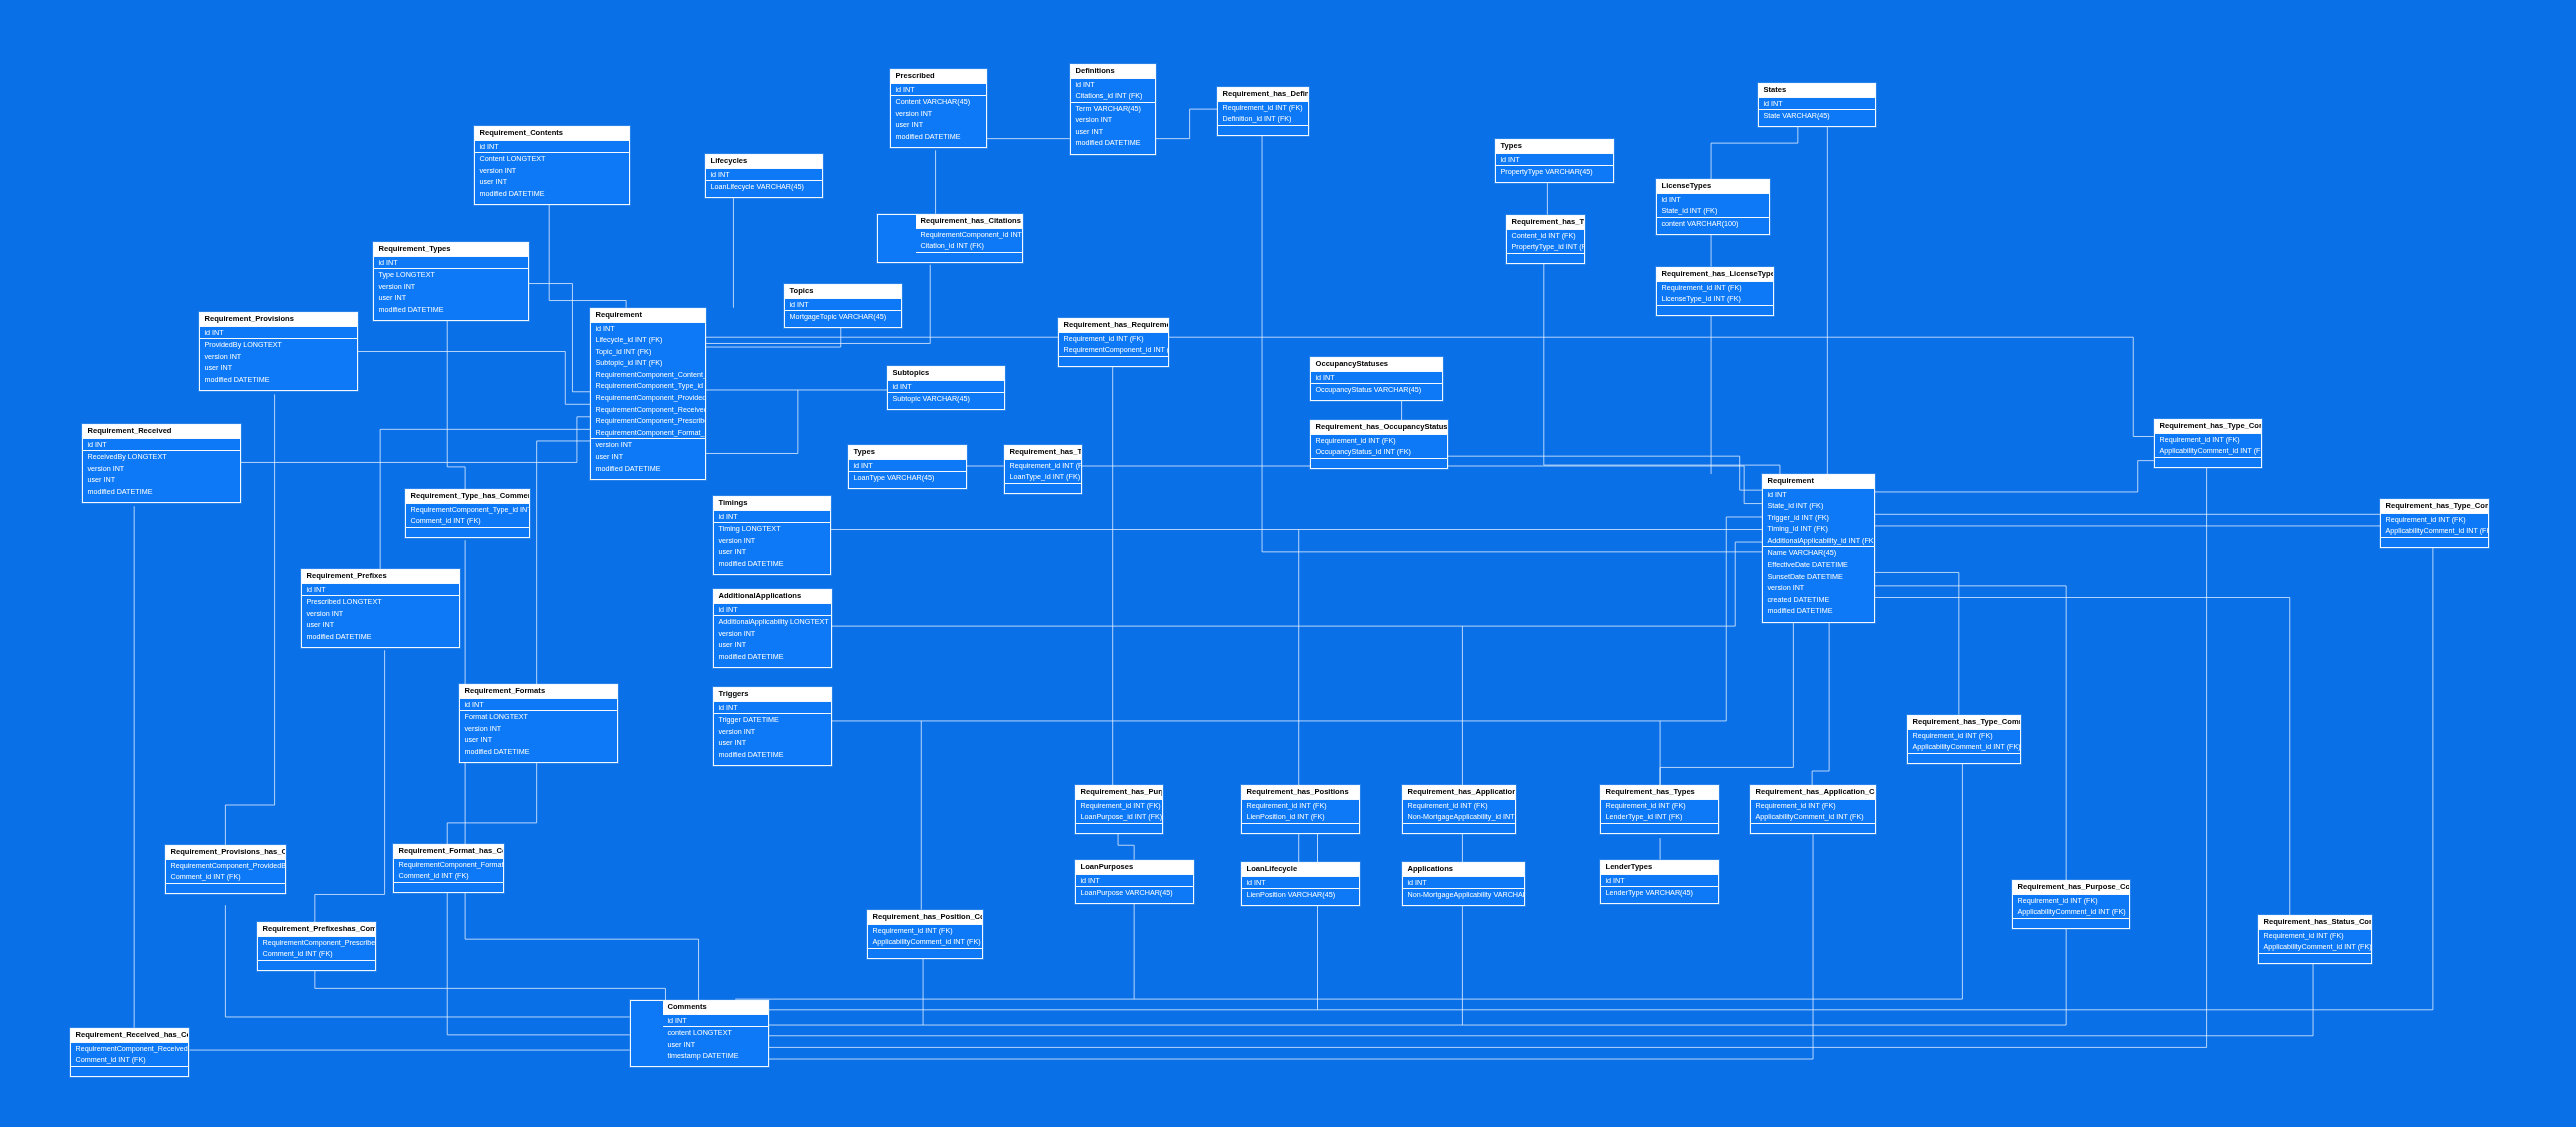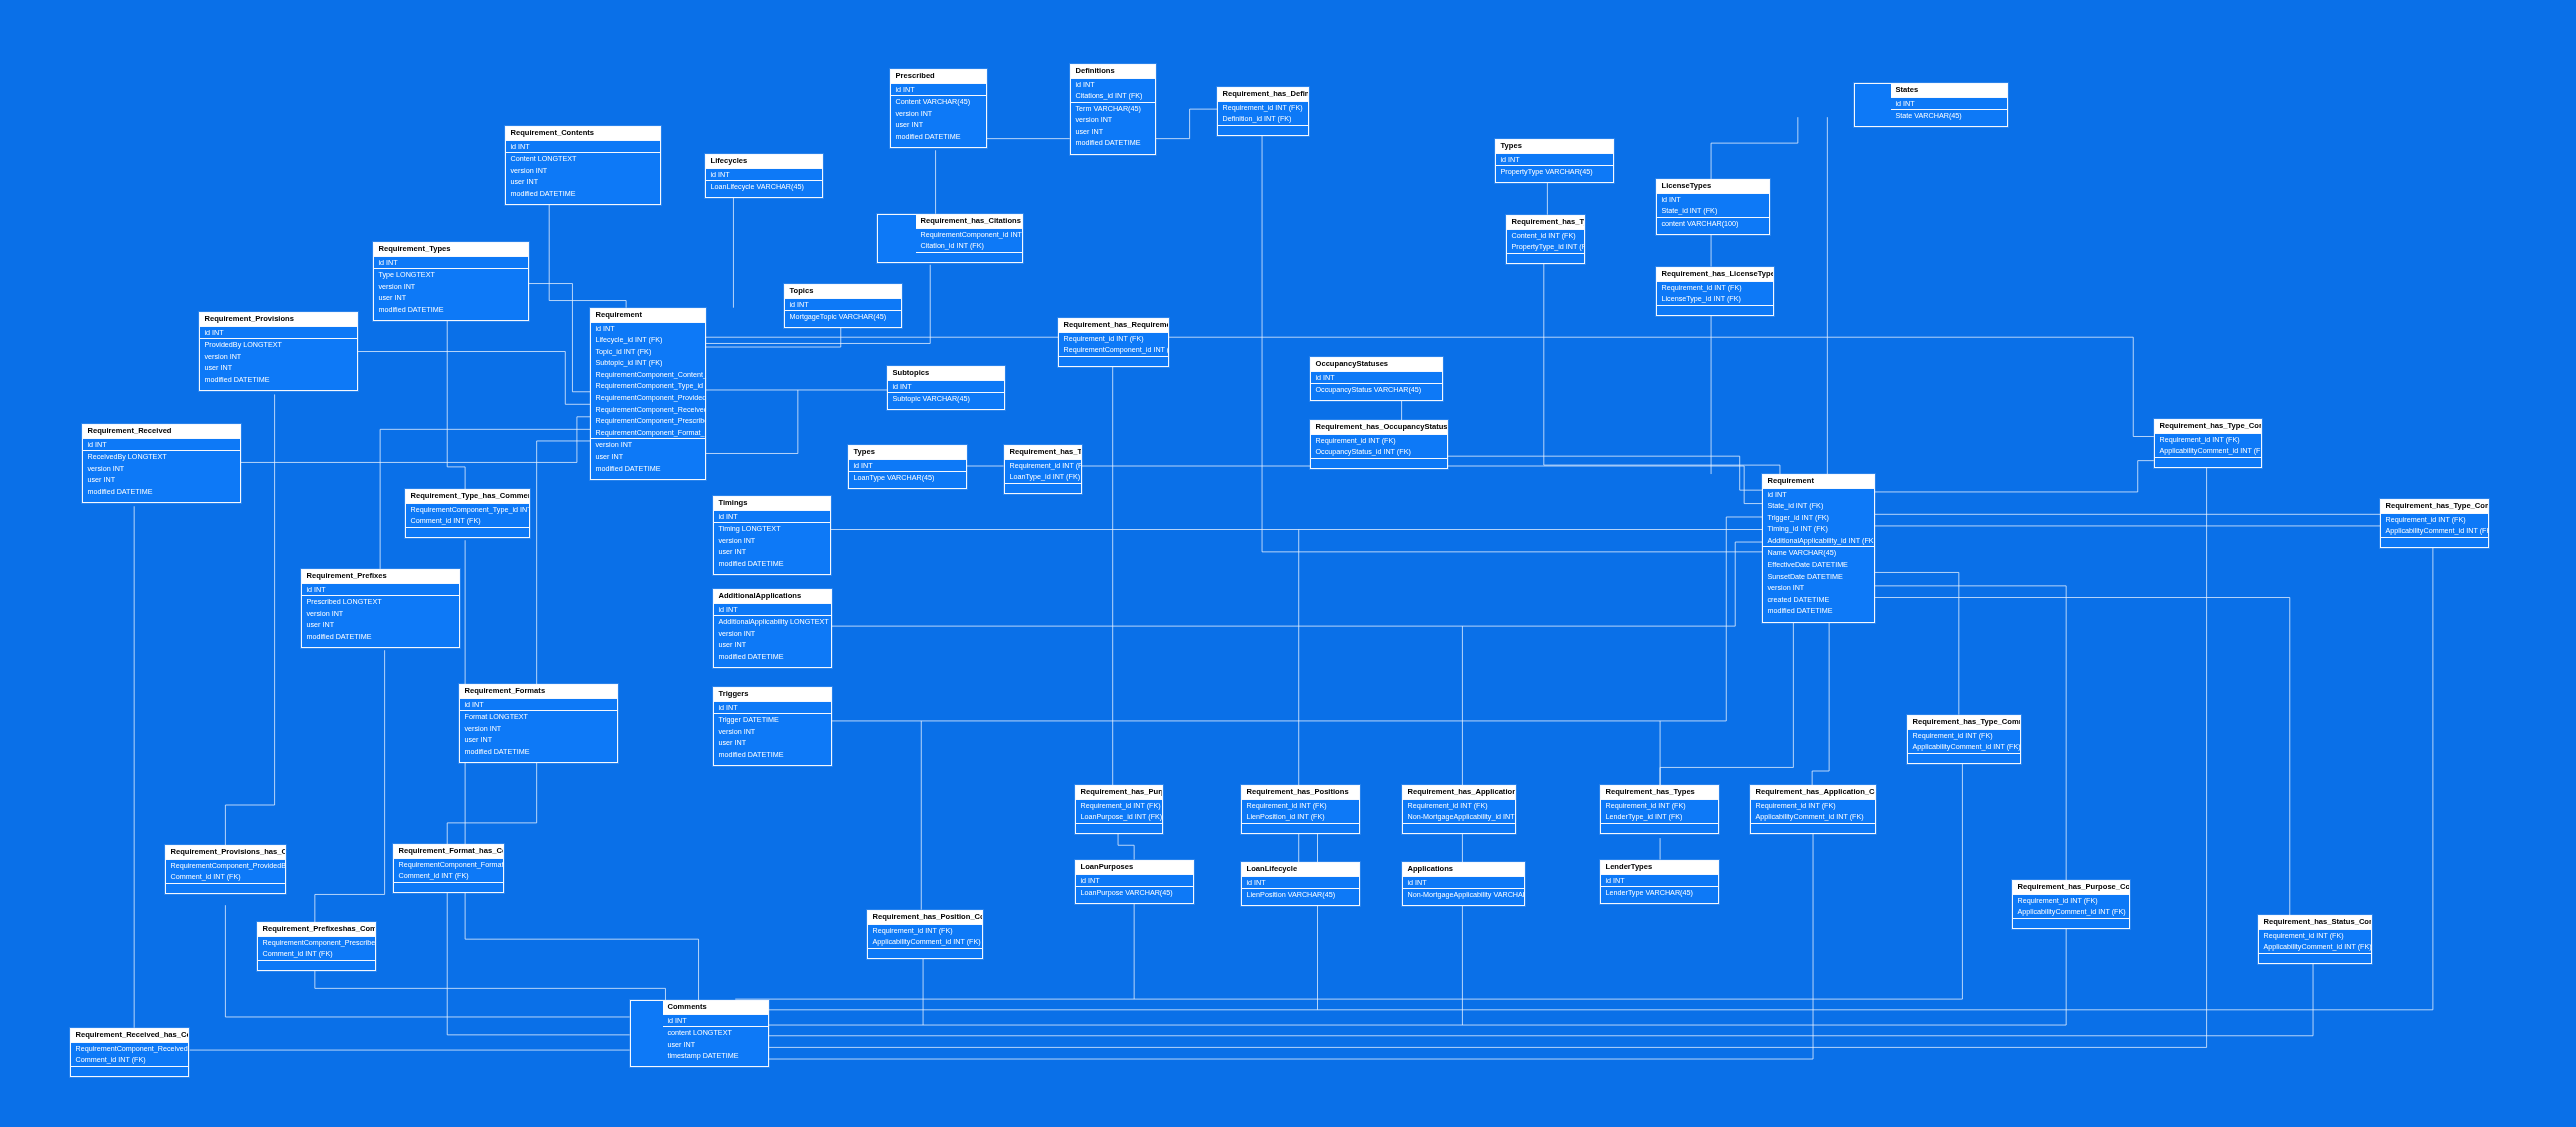--- a/index.html
+++ b/index.html
@@ -82,21 +82,21 @@
       <polyline fill="none" stroke="#eef5ff" stroke-opacity="0.85" stroke-width="1" points="2194,849 2194,1117 822,1117"></polyline>
       <polyline fill="none" stroke="#eef5ff" stroke-opacity="0.85" stroke-width="1" points="2720,608 2720,1129 822,1129"></polyline>
       <polyline fill="none" stroke="#eef5ff" stroke-opacity="0.85" stroke-width="1" points="2310,1034 2310,1146 822,1146"></polyline>
       <polyline fill="none" stroke="#eef5ff" stroke-opacity="0.85" stroke-width="1" points="2586,1073 2586,1158 822,1158"></polyline>
       <polyline fill="none" stroke="#eef5ff" stroke-opacity="0.85" stroke-width="1" points="2467,519 2467,1171 822,1171"></polyline>
       <polyline fill="none" stroke="#eef5ff" stroke-opacity="0.85" stroke-width="1" points="2027,928 2027,1184 822,1184"></polyline>
       <polyline fill="none" stroke="#eef5ff" stroke-opacity="0.85" stroke-width="1" points="1268,1007 1268,1117"></polyline>
       <polyline fill="none" stroke="#eef5ff" stroke-opacity="0.85" stroke-width="1" points="1635,1010 1635,1146"></polyline>
     </svg>
   <div id="tables">
-      <div class="db-table" style="left: 474px; top: 126px; width: 154px; margin-left: 31px;">
+      <div class="db-table" style="left: 474px; top: 126px; width: 154px;">
         <div class="hdr">Requirement_Contents</div>
         <div class="row">id INT</div>
         <div class="sep"></div>
         <div class="row">Content LONGTEXT</div>
         <div class="row">version INT</div>
         <div class="row">user INT</div>
         <div class="row">modified DATETIME</div>
         <div class="pad"></div>
       </div>
       <div class="db-table" style="left: 890px; top: 69px; width: 95px;">
@@ -119,21 +119,21 @@
         <div class="row">user INT</div>
         <div class="row">modified DATETIME</div>
         <div class="pad"></div>
       </div>
       <div class="db-table" style="left: 1217px; top: 87px; width: 90px;">
         <div class="hdr">Requirement_has_Definitions</div>
         <div class="row">Requirement_id INT (FK)</div>
         <div class="row">Definition_id INT (FK)</div>
         <div class="blank"></div>
       </div>
-      <div class="db-table" style="left: 1854px; top: 83px; width: 116px; padding-left: 36px;">
+      <div class="db-table" style="left: 1758px; top: 83px; width: 116px;">
         <div class="hdr">States</div>
         <div class="row">id INT</div>
         <div class="sep"></div>
         <div class="row">State VARCHAR(45)</div>
         <div class="pad"></div>
       </div>
       <div class="db-table" style="left: 705px; top: 154px; width: 116px;">
         <div class="hdr">Lifecycles</div>
         <div class="row">id INT</div>
         <div class="sep"></div>

